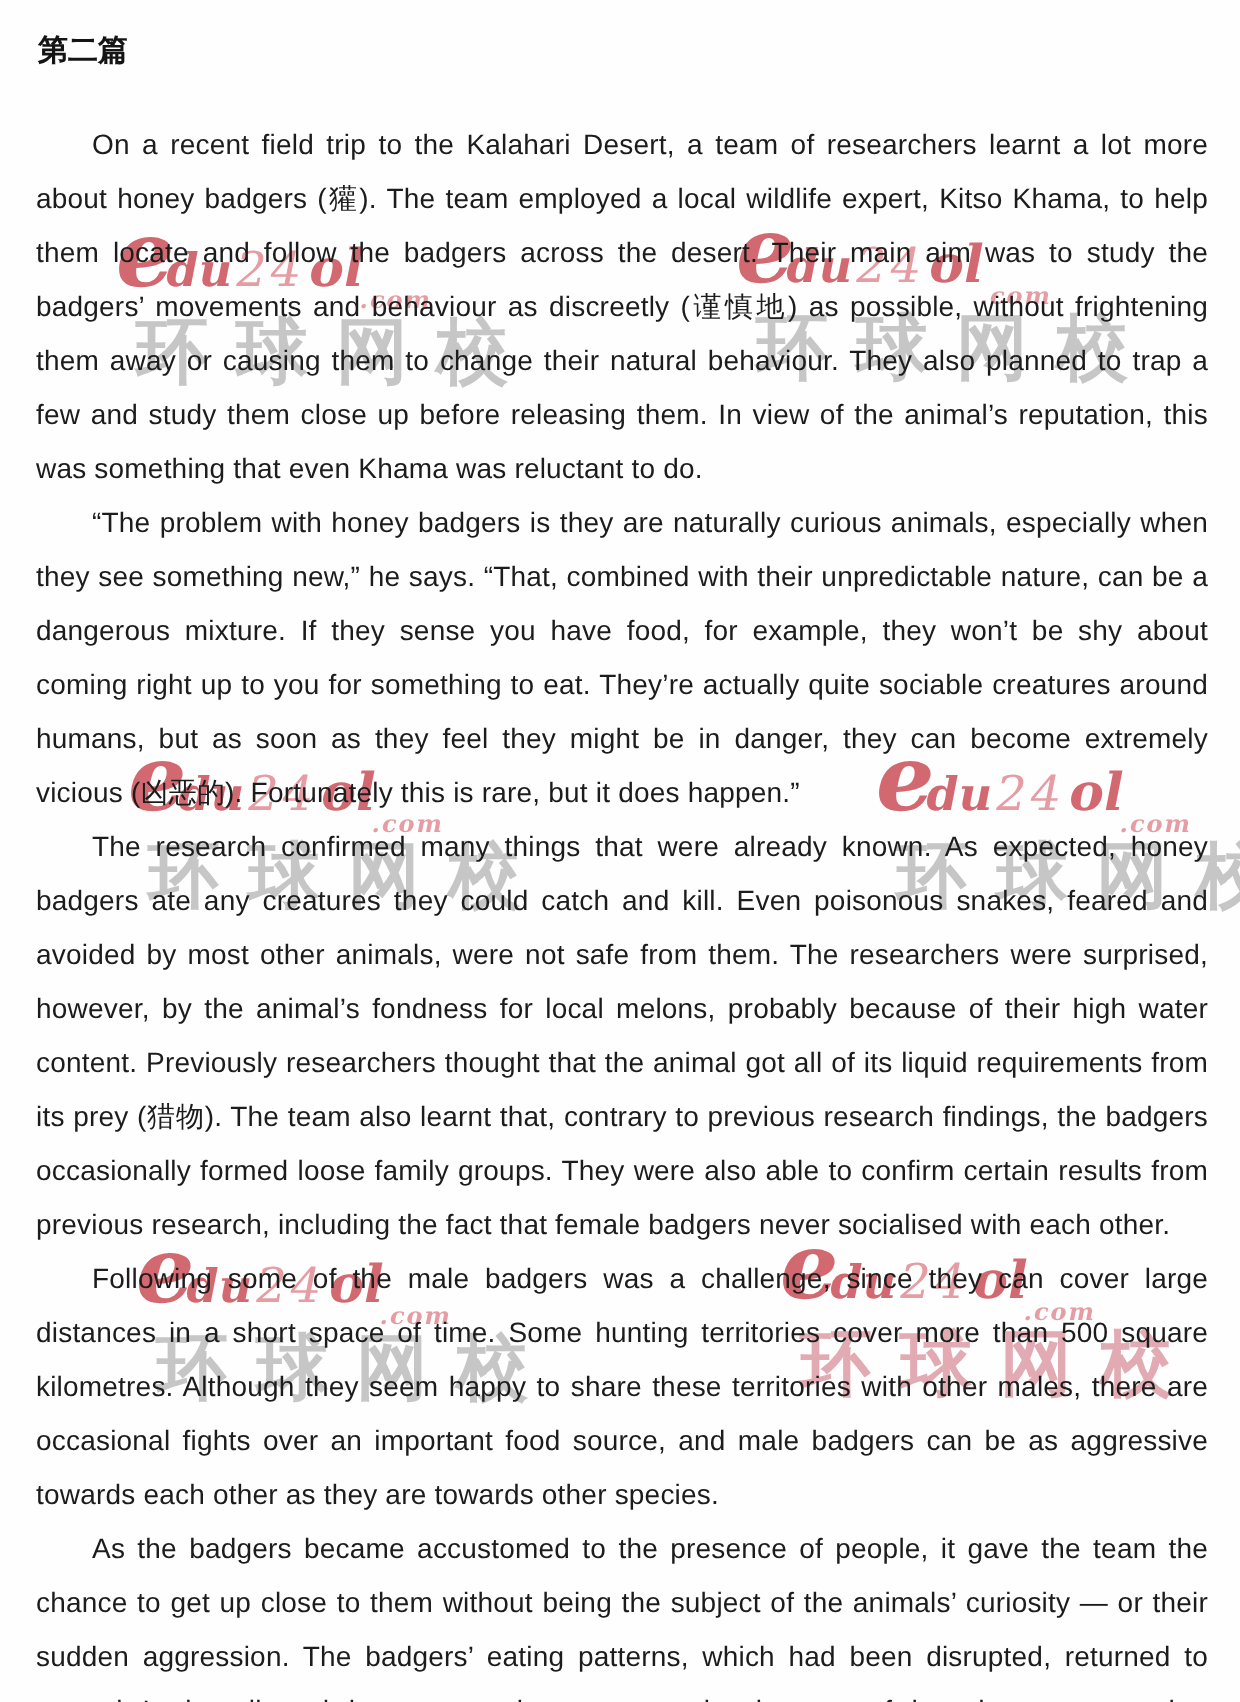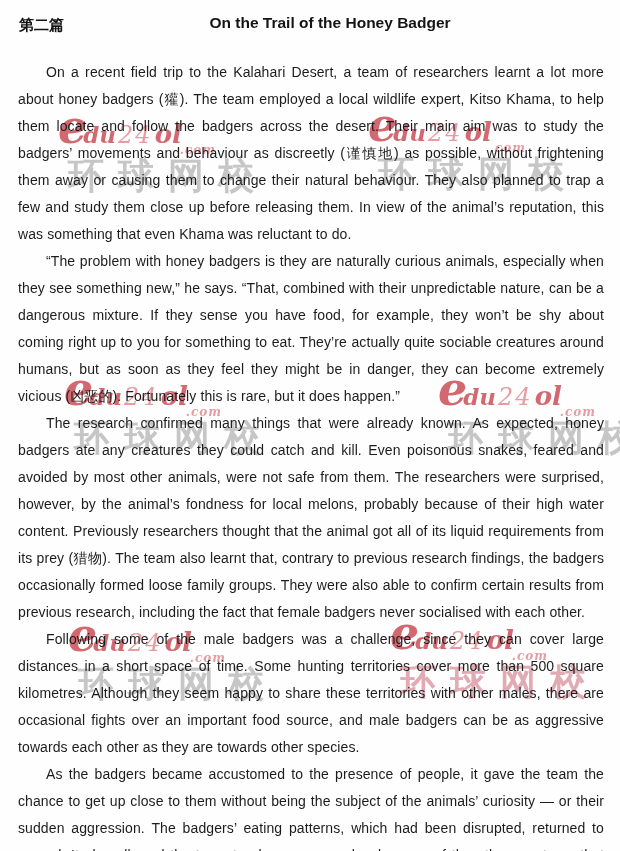--- a/index.html
+++ b/index.html
@@ -84,21 +84,20 @@
     opacity: 0.75;
     font-weight: bold;
   }
 </style>
 </head>
 <body>
 
 <div class="page">
   <div class="header">
     <span class="section-label">第二篇</span>
-    <span class="doc-title">On the Trail of the Honey Badger</span>
   </div>
 
   <div class="article" id="article">
       <p>On a recent field trip to the Kalahari Desert, a team of researchers learnt a lot more about honey badgers (獾). The team employed a local wildlife expert, Kitso Khama, to help them locate and follow the badgers across the desert. Their main aim was to study the badgers’ movements and behaviour as discreetly (谨慎地) as possible, without frightening them away or causing them to change their natural behaviour. They also planned to trap a few and study them close up before releasing them. In view of the animal’s reputation, this was something that even Khama was reluctant to do.</p>
       <p>“The problem with honey badgers is they are naturally curious animals, especially when they see something new,” he says. “That, combined with their unpredictable nature, can be a dangerous mixture. If they sense you have food, for example, they won’t be shy about coming right up to you for something to eat. They’re actually quite sociable creatures around humans, but as soon as they feel they might be in danger, they can become extremely vicious (凶恶的). Fortunately this is rare, but it does happen.”</p>
       <p>The research confirmed many things that were already known. As expected, honey badgers ate any creatures they could catch and kill. Even poisonous snakes, feared and avoided by most other animals, were not safe from them. The researchers were surprised, however, by the animal’s fondness for local melons, probably because of their high water content. Previously researchers thought that the animal got all of its liquid requirements from its prey (猎物). The team also learnt that, contrary to previous research findings, the badgers occasionally formed loose family groups. They were also able to confirm certain results from previous research, including the fact that female badgers never socialised with each other.</p>
       <p>Following some of the male badgers was a challenge, since they can cover large distances in a short space of time. Some hunting territories cover more than 500 square kilometres. Although they seem happy to share these territories with other males, there are occasional fights over an important food source, and male badgers can be as aggressive towards each other as they are towards other species.</p>
       <p>As the badgers became accustomed to the presence of people, it gave the team the chance to get up close to them without being the subject of the animals’ curiosity — or their sudden aggression. The badgers’ eating patterns, which had been disrupted, returned to normal. It also allowed the team to observe more closely some of the other creatures that form working associations with the honey badger, as these seemed to adopt the badgers’ relaxed attitude when near humans.</p>
     </div>
 

